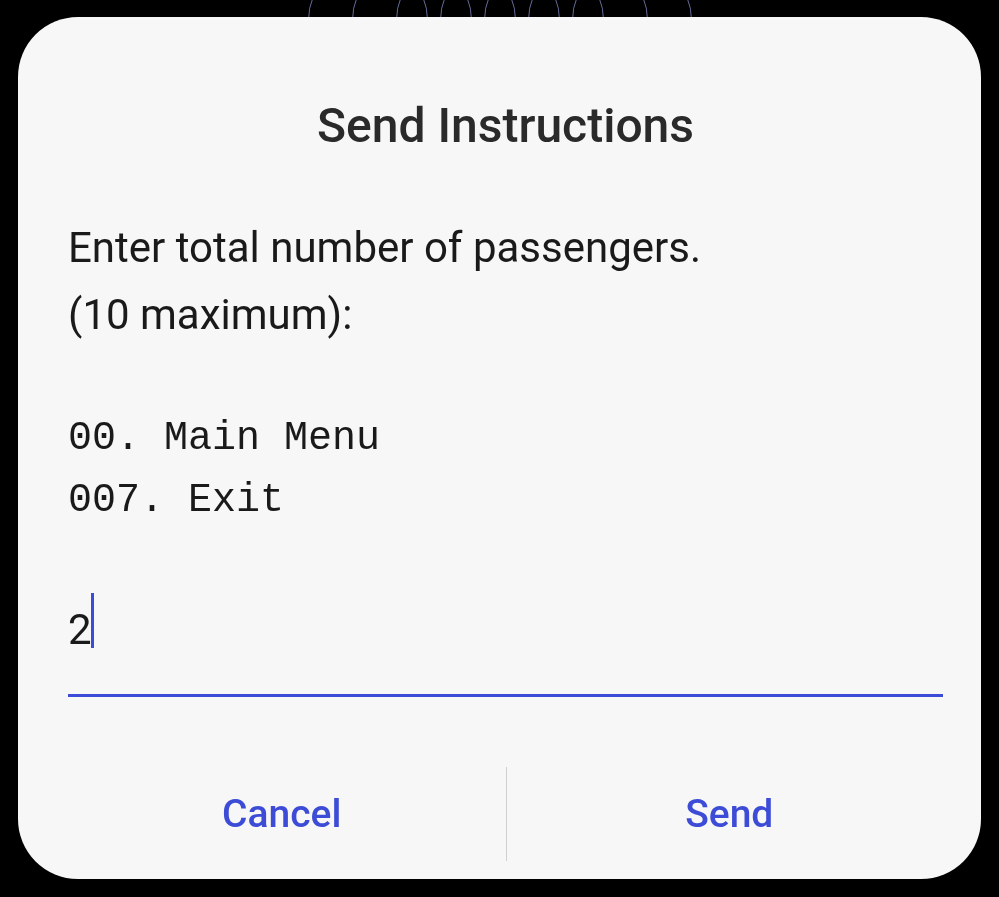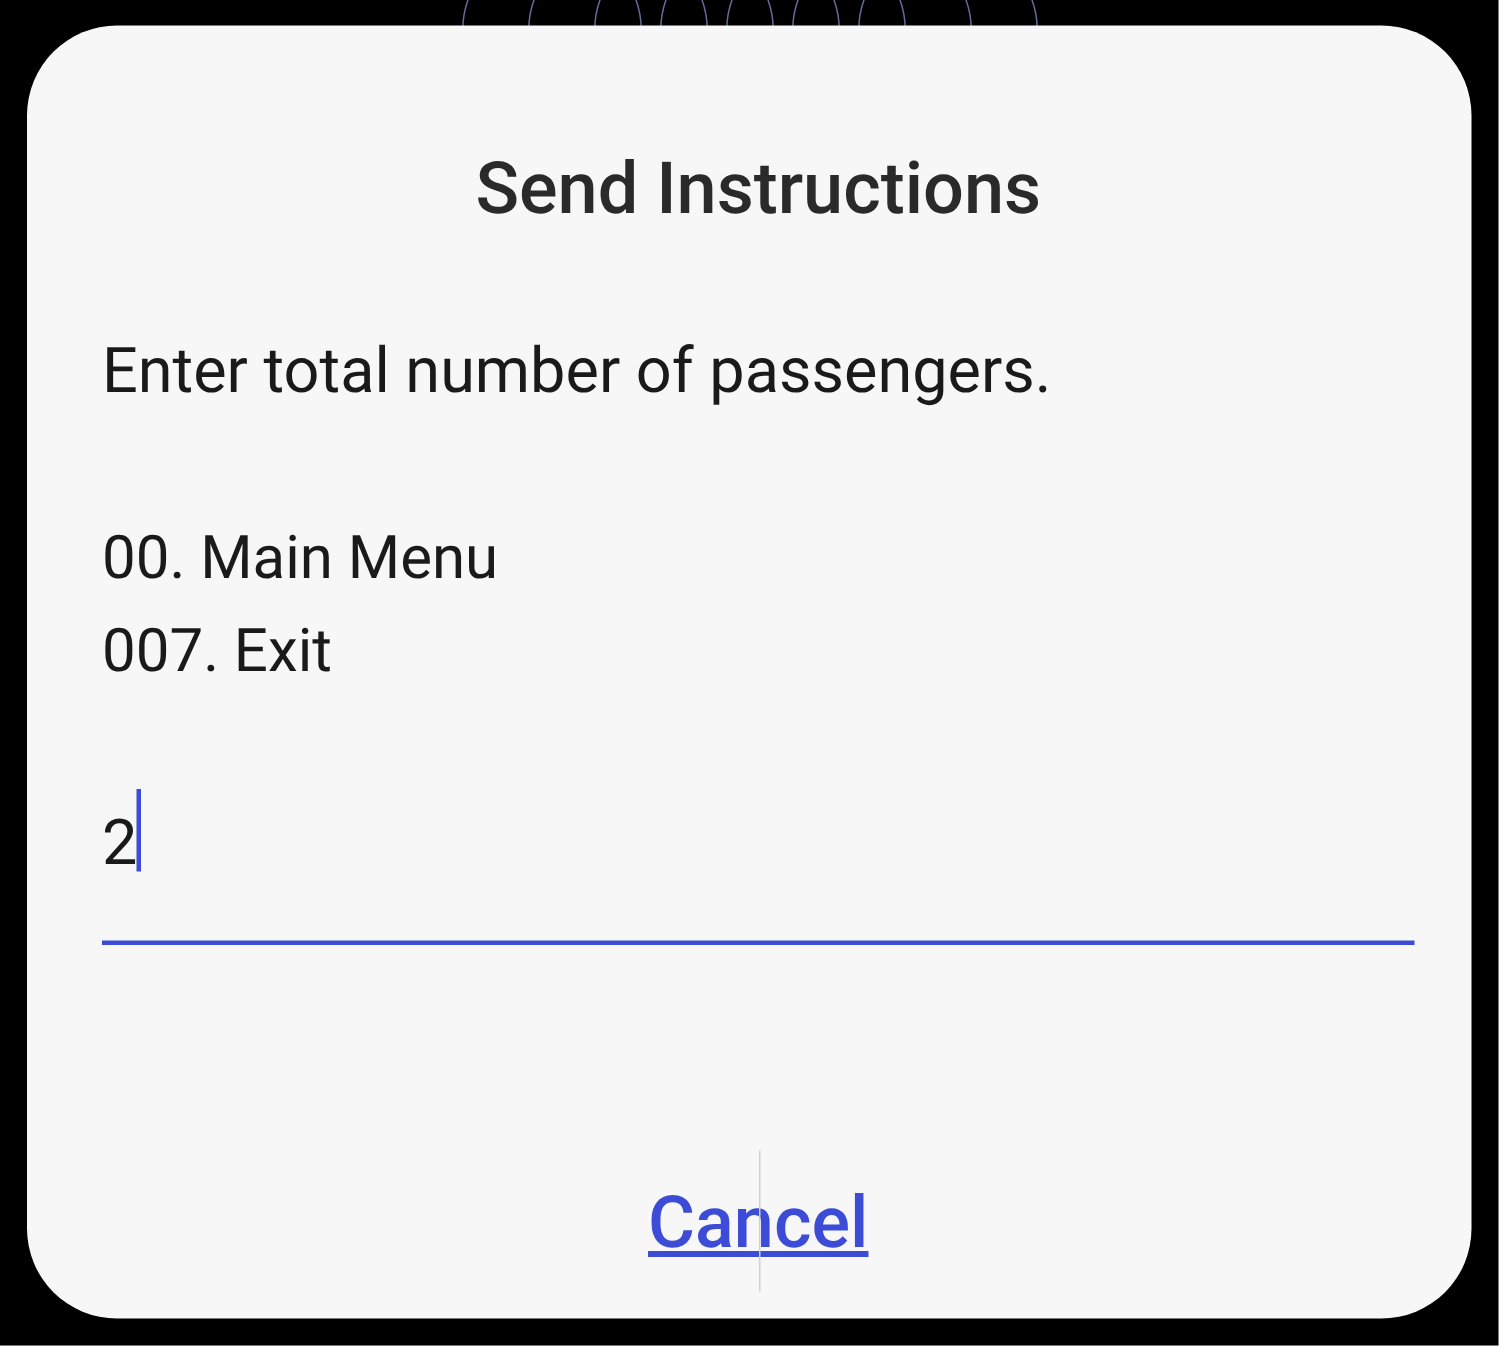--- a/index.html
+++ b/index.html
@@ -69,20 +69,21 @@
     }
     .menu-options {
       font-size: 40px;
       color: #1a1a1a;
       line-height: 1.55;
       padding: 0 10px;
       margin-bottom: 55px;
     }
     .menu-option {
       display: block;
+      font-family: Liberation Mono, monospace;
     }
     .input-container {
       padding: 0 10px;
       margin-bottom: 0;
       flex-grow: 1;
       position: relative;
     }
     .dialog-input {
       width: 100%;
       border: none;
@@ -115,54 +116,55 @@
       top: 18px;
       bottom: 18px;
       width: 1px;
       background: #d0d0d0;
     }
     .dialog-button {
       flex: 1;
       height: 100%;
       border: none;
       background: transparent;
-      font-size: 48px;
+      font-size: 39px;
       font-weight: 500;
       color: #3d4cd6;
       cursor: pointer;
       font-family: inherit;
-      text-decoration: underline;
     }
   </style>
 </head>
 <body>
 
 <div class="bg-circles">
   <span></span>
     <span></span>
     <span></span>
     <span></span>
     <span></span>
     <span></span>
     <span></span>
 </div>
 
 <div class="dialog">
   <h1 class="dialog-title">Send Instructions</h1>
 
   <div class="instruction-text">
     <span class="instruction-line">Enter total number of passengers.</span>
+    <span class="instruction-line">(10 maximum):</span>
   </div>
 
   <div class="menu-options">
     <span class="menu-option">00. Main Menu</span>
     <span class="menu-option">007. Exit</span>
   </div>
 
   <div class="input-container">
     <input type="text" class="dialog-input" value="2" style="">
     <div class="input-cursor"></div>
   </div>
 
   <div class="button-row">
     <button class="dialog-button">Cancel</button>
+    <button class="dialog-button">Send</button>
   </div>
 </div>
 
 </body></html>

